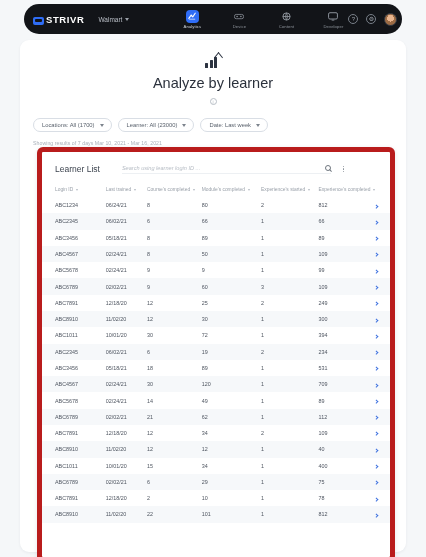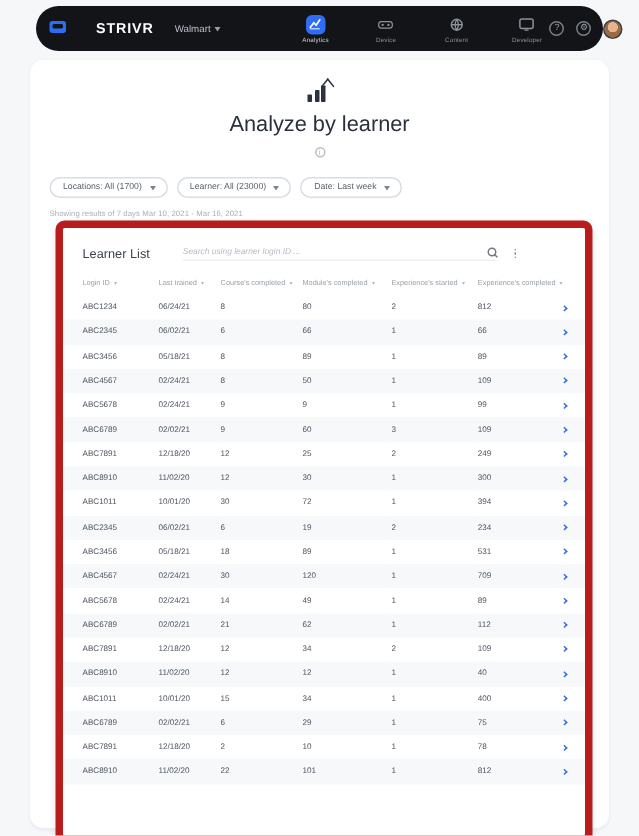--- a/index.html
+++ b/index.html
@@ -10,21 +10,21 @@
     overflow: hidden;
   }
   .page { position: relative; width: 426px; height: 557px; background: #f5f7f9; }
 
   
   .topbar {
     position: absolute; left: 24px; top: 4px; width: 378px; height: 30px;
     background: #121418; border-radius: 15px;
     display: flex; align-items: center; padding: 0 9px;
   }
-  .brand { display: flex; align-items: flex-start; gap: 20px; }
+  .brand { display: flex; align-items: flex-end; gap: 2px; }
   .brand-mark {
     width: 11px; height: 8px; border-radius: 2px;
     background: #2f6df6; position: relative;
   }
   .brand-mark::after {
     content: ""; position: absolute; left: 2px; top: 2px;
     width: 7px; height: 3px; background: #121418; border-radius: 1px;
   }
   .brand-text {
     color: #ffffff; font-size: 9.5px; font-weight: bold; letter-spacing: .6px;

